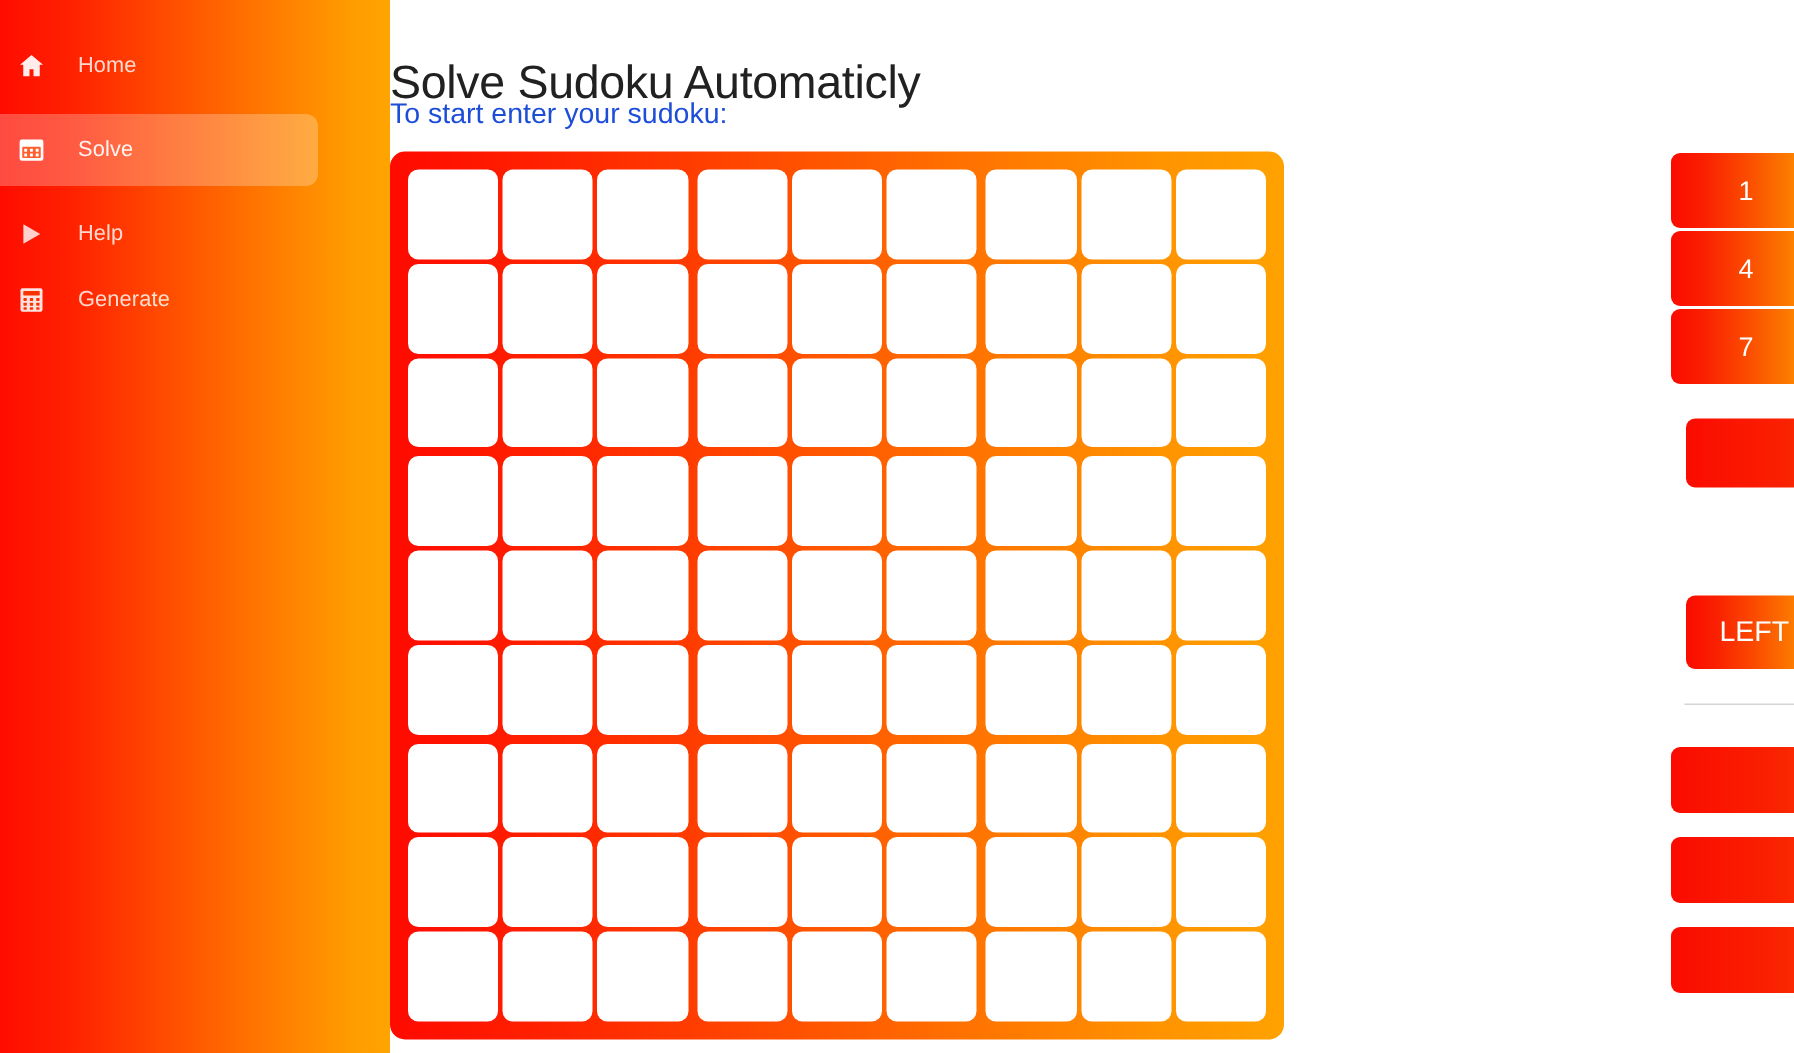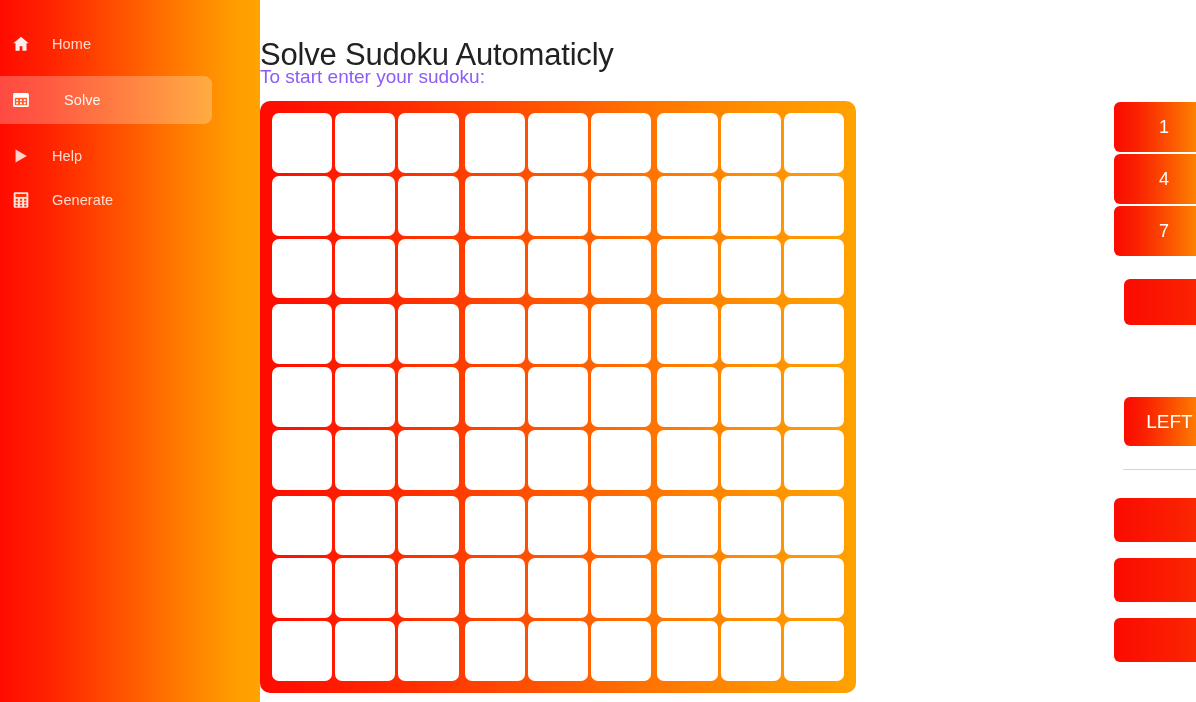--- a/index.html
+++ b/index.html
@@ -22,21 +22,21 @@
   }
   .nav-item {
     position: absolute; left: 0;
     width: 212px; height: 48px;
     display: flex; align-items: center;
     padding-left: 8px;
     border-top-right-radius: 8px;
     border-bottom-right-radius: 8px;
     cursor: pointer;
   }
-  .nav-item.active { background: rgba(255,255,255,0.26); gap: 12px; }
+  .nav-item.active { background: rgba(255,255,255,0.26); }
   .nav-icon {
     width: 22px; height: 22px;
     margin-left: 2px; margin-right: 20px;
     display: flex; align-items: center; justify-content: center;
     flex: 0 0 auto;
   }
   .nav-icon svg { display: block; }
   .nav-label {
     color: rgba(255,255,255,0.93);
     font-size: 14.5px;
@@ -50,21 +50,21 @@
 
   #page-title {
     position: absolute; left: 32px; top: 16px;
     font-size: 31px; font-weight: 400;
     color: #212121; white-space: nowrap;
     letter-spacing: -0.2px;
   }
   #page-subtitle {
     position: absolute; left: 32px; top: 66px;
     font-size: 19px; font-weight: 400;
-    color: #8b5cf6; white-space: nowrap;
+    color: #1d4ed8; white-space: nowrap;
   }
 
   
   #sudoku-grid {
     position: absolute; left: 32px; top: 101px;
     width: 596px; height: 592px;
     border-radius: 10px;
     background: linear-gradient(90deg, #ff0a00 0%, #ff2500 20%, #ff4b00 42%, #ff7300 65%, #ff9200 85%, #ffa200 100%);
     padding: 12px;
     display: grid;

